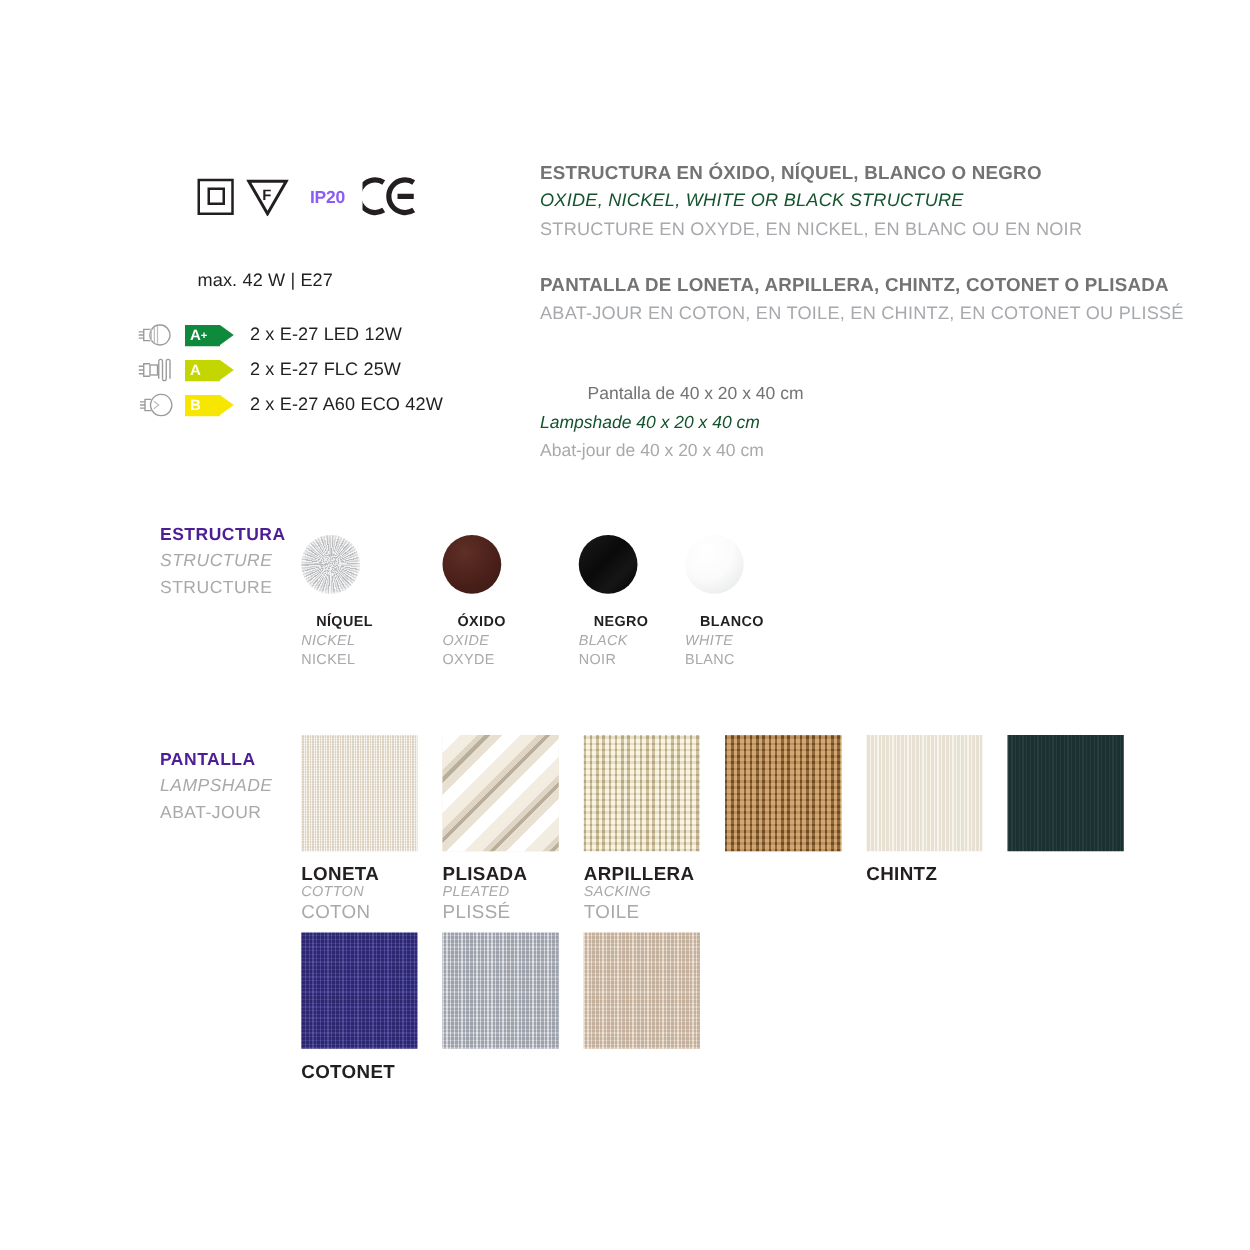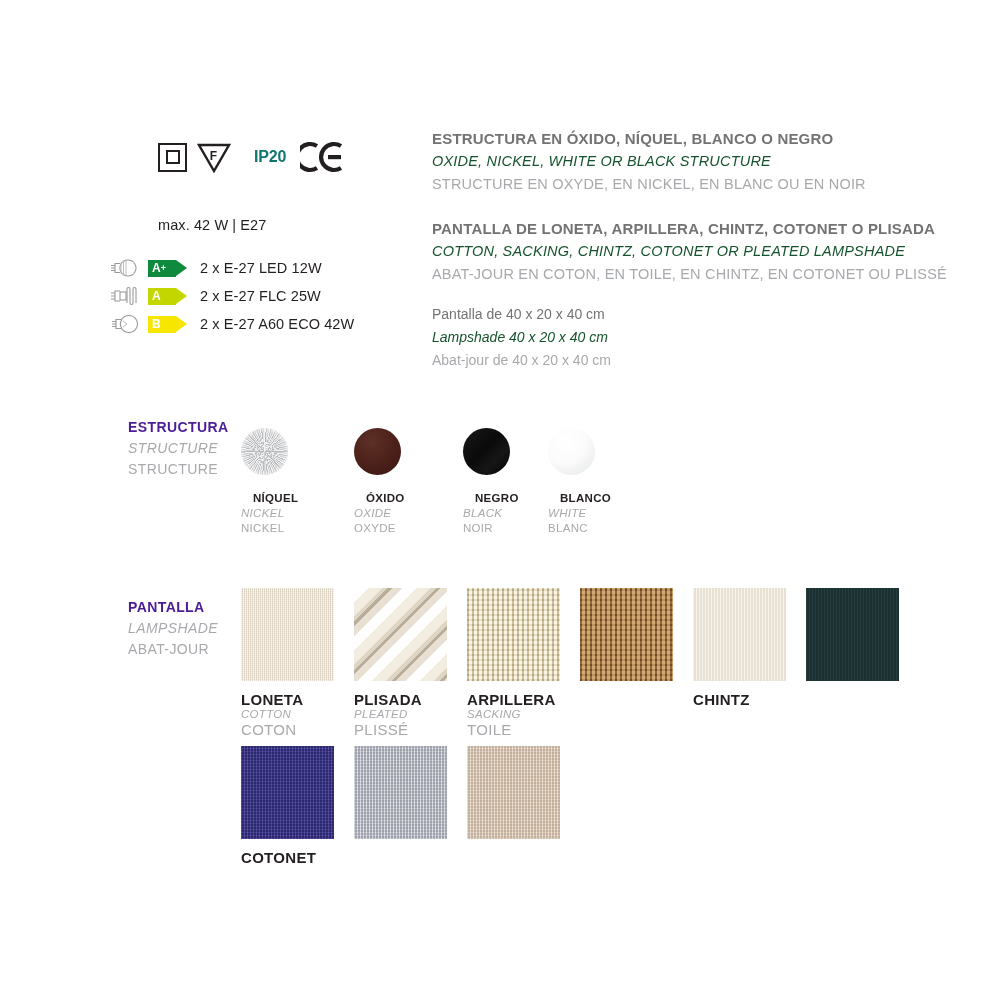--- a/index.html
+++ b/index.html
@@ -32,23 +32,23 @@
     display: flex; align-items: center; justify-content: center;
   }
   .cert-class2 i {
     display: block;
     width: 14px; height: 14px;
     border: 2.5px solid #231f20;
     box-sizing: border-box;
   }
   .cert-f { width: 34px; height: 32px; }
   .cert-ip {
-    font-size: 16px; font-weight: bold; letter-spacing: -.2px;
-    color: #0f766e;
-    margin-left: 13px;
+    font-size: 14px; font-weight: bold; letter-spacing: -.2px;
+    color: #8b5cf6;
+    margin-left: 7px;
   }
   .cert-ce { width: 44px; height: 32px; margin-left: 4px; }
 
   
   #maxwatt {
     position: absolute;
     left: 158px; top: 217px;
     font-size: 14.5px;
     color: #231f20;
     letter-spacing: .1px;
@@ -89,21 +89,21 @@
   .bulb-txt { font-size: 14.5px; color: #231f20; letter-spacing: .1px; }
 
   
   .desc-block { position: absolute; left: 432px; }
   .desc-block .l1 { font-size: 15px; font-weight: bold; color: #737373; letter-spacing: .2px; line-height: 23px; white-space: nowrap; }
   .desc-block .l2 { font-size: 14.5px; font-style: italic; color: #14532d; letter-spacing: .2px; line-height: 23px; white-space: nowrap; }
   .desc-block .l3 { font-size: 14.5px; color: #a7a9ac; letter-spacing: .2px; line-height: 23px; white-space: nowrap; }
   #desc-structure { top: 127px; }
   #desc-shade { top: 217px; }
   #desc-size { top: 303px; }
-  #desc-size .l1 { font-size: 14px; font-weight: normal; letter-spacing: 0; }
+  #desc-size .l1 { font-size: 14px; font-weight: normal; letter-spacing: 0; margin-left: 38px; }
   #desc-size .l2 { font-size: 14px; letter-spacing: 0; }
   #desc-size .l3 { font-size: 14px; letter-spacing: 0; }
 
   
   .sec-label { position: absolute; left: 128px; }
   .sec-label .l1 { font-size: 14px; font-weight: bold; color: #4c1d95; letter-spacing: .4px; line-height: 21px; }
   .sec-label .l2 { font-size: 14px; font-style: italic; color: #a7a9ac; letter-spacing: .4px; line-height: 21px; }
   .sec-label .l3 { font-size: 14px; color: #a7a9ac; letter-spacing: .4px; line-height: 21px; }
   #label-estructura { top: 417px; }
   #label-pantalla { top: 597px; }
@@ -279,21 +279,20 @@
 </div>
 
 <div class="desc-block" id="desc-structure">
   <div class="l1">ESTRUCTURA EN ÓXIDO, NÍQUEL, BLANCO O NEGRO</div>
   <div class="l2">OXIDE, NICKEL, WHITE OR BLACK STRUCTURE</div>
   <div class="l3">STRUCTURE EN OXYDE, EN NICKEL, EN BLANC OU EN NOIR</div>
 </div>
 
 <div class="desc-block" id="desc-shade">
   <div class="l1">PANTALLA DE LONETA, ARPILLERA, CHINTZ, COTONET O PLISADA</div>
-  <div class="l2">COTTON, SACKING, CHINTZ, COTONET OR PLEATED LAMPSHADE</div>
   <div class="l3">ABAT-JOUR EN COTON, EN TOILE, EN CHINTZ, EN COTONET OU PLISSÉ</div>
 </div>
 
 <div class="desc-block" id="desc-size">
   <div class="l1">Pantalla de 40 x 20 x 40 cm</div>
   <div class="l2">Lampshade 40 x 20 x 40 cm</div>
   <div class="l3">Abat-jour de 40 x 20 x 40 cm</div>
 </div>
 
 <div class="sec-label" id="label-estructura">

